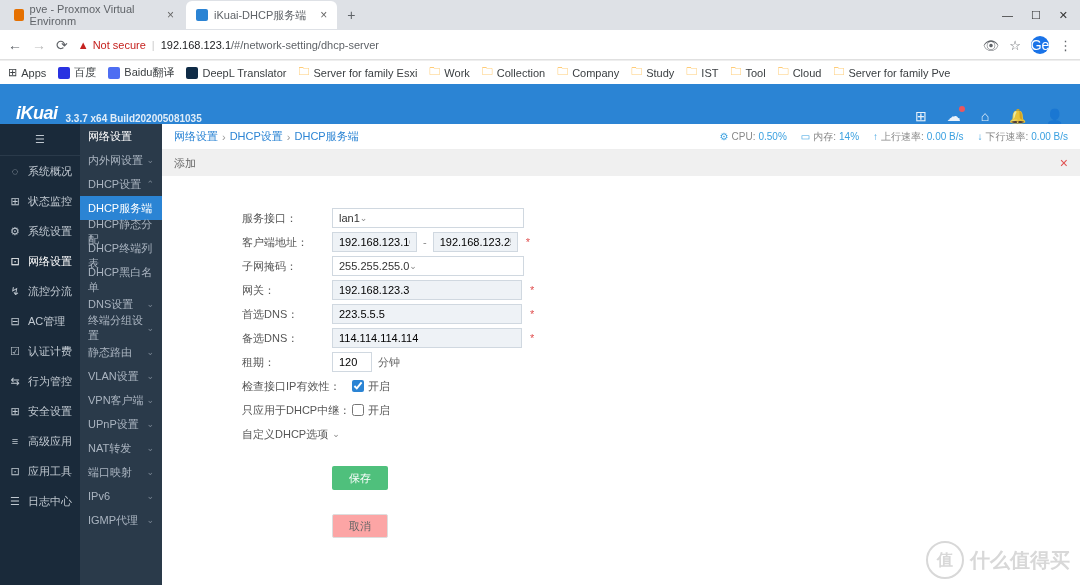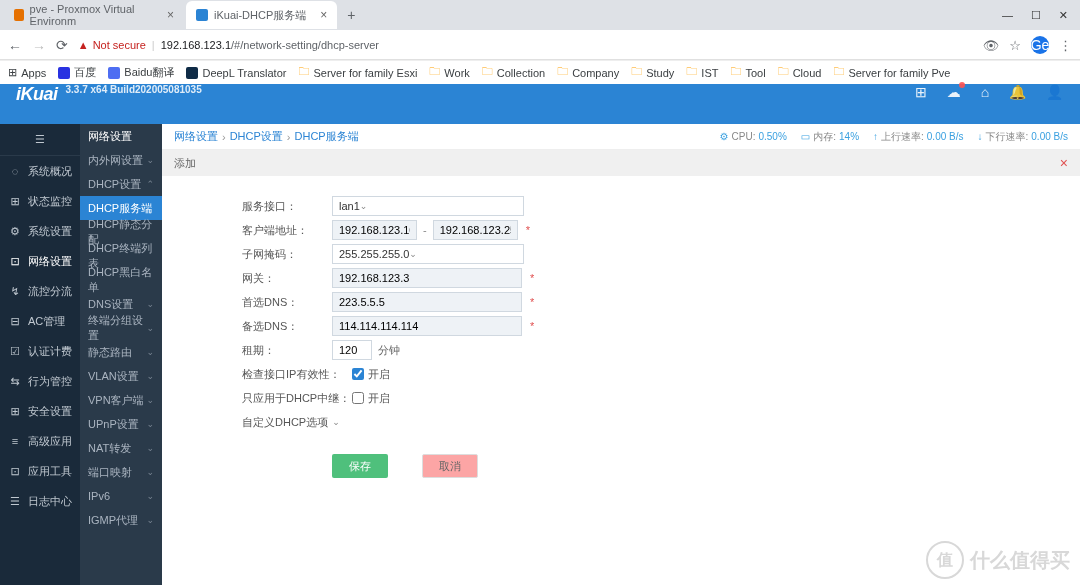--- a/index.html
+++ b/index.html
@@ -25,21 +25,21 @@
     .addr-right { display: flex; align-items: center; gap: 10px; }
     .ext-icon { color: #5f6368; font-size: 13px; }
     .avatar { width: 18px; height: 18px; border-radius: 50%; background: #1a73e8; color: #fff; display: flex; align-items: center; justify-content: center; font-size: 14px; }
 
     .bm-bar { height: 24px; display: flex; align-items: center; padding: 0 8px; gap: 12px; font-size: 11px; color: #3c4043; border-top: 1px solid #eee; }
     .bm { display: flex; align-items: center; gap: 4px; }
     .bm-folder { color: #ffa000; }
     .bm-icon { width: 12px; height: 12px; display: inline-block; }
 
     
-    .app-header { height: 40px; background: #2b84d4; display: flex; align-items: flex-start; padding: 0 16px; color: #fff; }
+    .app-header { height: 40px; background: #2b84d4; display: flex; align-items: flex-end; padding: 0 16px; color: #fff; }
     .logo { font-size: 18px; font-style: italic; font-weight: bold; letter-spacing: -0.5px; }
     .logo-i { color: #fff; }
     .version { font-size: 10px; margin-left: 8px; opacity: 0.85; font-weight: bold; }
     .app-header-right { margin-left: auto; display: flex; gap: 20px; font-size: 14px; }
     .hdr-icon { opacity: 0.9; position: relative; }
     .badge-dot { position: absolute; top: -2px; right: -4px; width: 6px; height: 6px; background: #ff5252; border-radius: 50%; }
 
     
     .layout { display: flex; height: calc(100% - 60px - 24px - 40px); }
     .nav1 { width: 80px; background: #1a2a3a; color: #c0c8d0; font-size: 11px; }
@@ -62,36 +62,36 @@
     .stat-ico { font-size: 10px; }
     .stat-cpu { color: #3aa0e0; }
     .stat-mem { color: #3aa0e0; }
     .stat-up { color: #3aa0e0; }
     .stat-dn { color: #3aa0e0; }
     .stat-val { color: #3aa0e0; }
 
     .panel-title { height: 26px; background: #f0f0f0; display: flex; align-items: center; padding: 0 12px; font-size: 11px; color: #666; justify-content: space-between; }
     .close-x { color: #e05050; font-size: 14px; }
 
-    .form { padding: 18px 13px 0 80px; font-size: 11px; color: #333; }
+    .form { padding: 18px 13px 0 80px; font-size: 11px; color: #333; margin-top: 12px; }
     .row { display: flex; align-items: center; height: 24px; margin-bottom: 0; }
     .label { width: 90px; color: #555; }
     .input, .select { height: 20px; border: 1px solid #d0d8e0; padding: 0 6px; font-size: 11px; background: #eef2f6; }
     .input { width: 190px; }
     .input.narrow { width: 85px; }
     .input.short { width: 40px; background: #fff; }
     .select { width: 192px; background: #fff; display: flex; align-items: center; justify-content: flex-start; }
     .sel-arrow { color: #888; font-size: 9px; }
     .dash { margin: 0 6px; color: #888; }
     .req { color: #e05050; margin-left: 8px; }
     .unit { margin-left: 6px; color: #666; }
     .chk { width: 12px; height: 12px; margin-right: 4px; accent-color: #2b84d4; }
     .chk-label { color: #555; }
     .expand-row { display: flex; align-items: center; gap: 4px; }
-    .btn-row { margin-top: 20px; margin-left: 90px; display: flex; gap: 34px; }
+    .btn-row { margin-top: 20px; margin-left: 90px; display: flex; gap: 24px; flex-direction: column; }
     .btn { height: 24px; width: 56px; border: none; font-size: 11px; border-radius: 2px; }
     .btn-save { background: #4fc07c; color: #fff; }
     .btn-cancel { background: #fca5a5; border: 1px solid #ddd; color: #666; }
 
     .watermark { position: absolute; right: 10px; bottom: 6px; color: #d8d8d8; font-size: 20px; font-weight: bold; display: flex; align-items: center; gap: 6px; pointer-events: none; }
     .wm-circle { width: 38px; height: 38px; border: 2px solid #d8d8d8; border-radius: 50%; display: flex; align-items: center; justify-content: center; font-size: 16px; }
   </style>
 </head>
 <body>
 

